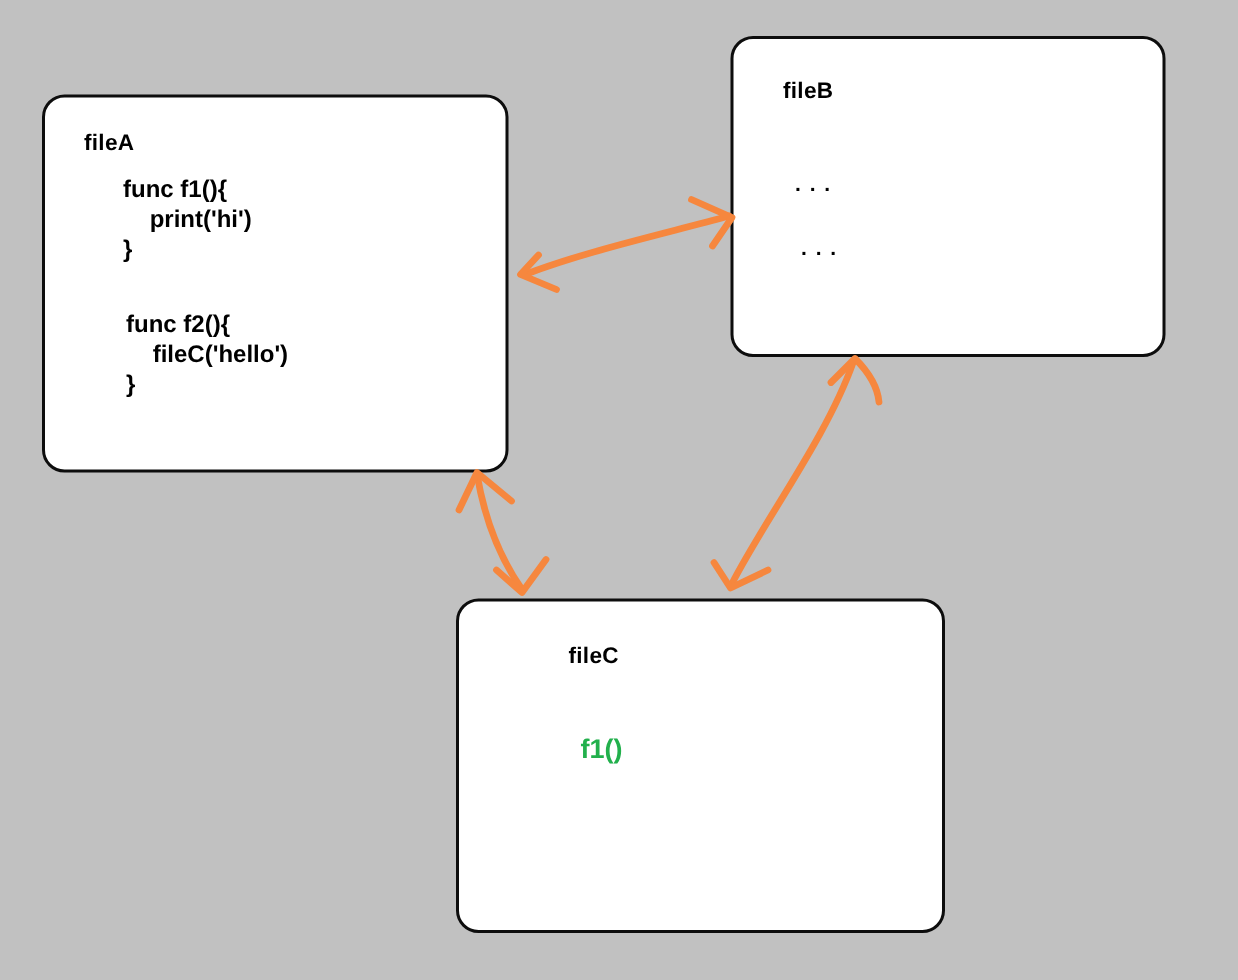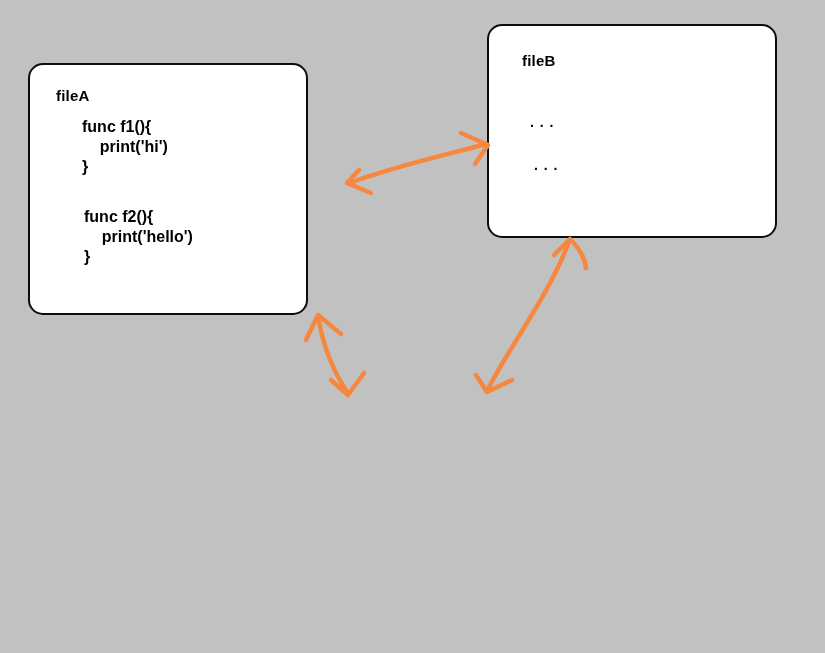--- a/index.html
+++ b/index.html
@@ -58,21 +58,21 @@
     pointer-events:none;
   }
   svg.arrows path{
     stroke:var(--arrow);
     stroke-width:4.5;
     fill:none;
     stroke-linecap:round;
     stroke-linejoin:round;
   }
   
-  #box-fileA{left:28px;top:63px;width:280px;height:252px;}
+  #box-fileA{left:28px;top:63px;width:311px;height:252px;}
   #box-fileB{left:487px;top:24px;width:290px;height:214px;}
   #box-fileC{left:304px;top:399px;width:326px;height:223px;}
   #box-fileA .box-title{left:26px;top:22px;}
   #box-fileA .code.block1{left:52px;top:52px;}
   #box-fileA .code.block2{left:54px;top:142px;}
   #box-fileB .box-title{left:33px;top:26px;}
   #box-fileB .dots.d1{left:41px;top:88px;}
   #box-fileB .dots.d2{left:45px;top:131px;}
   #box-fileC .box-title{left:73px;top:28px;}
   #box-fileC .green-call{left:81px;top:88px;}
@@ -81,30 +81,34 @@
 <body>
 
 <div class="canvas">
 
   <div class="filebox" id="box-fileA">
     <div class="box-title">fileA</div>
     <div class="code block1">func f1(){
     print('hi')
 }</div>
     <div class="code block2">func f2(){
-    print('hello')
+    fileC('hello')
 }</div>
   </div>
 
   <div class="filebox" id="box-fileB">
     <div class="box-title">fileB</div>
     <div class="dots d1">. . .</div>
     <div class="dots d2">. . .</div>
   </div>
 
+  <div class="filebox" id="box-fileC">
+    <div class="box-title">fileC</div>
+    <div class="green-call">f1()</div>
+  </div>
 
   <svg class="arrows" viewBox="0 0 825 653">
 
     <g>
       <path d="M 350 183 C 392 167 442 156 486 144"></path>
       <path d="M 461 133 L 488 145 L 475 164"></path>
       <path d="M 359 170 L 347 183 L 371 193"></path>
     </g>
 
     <g>

